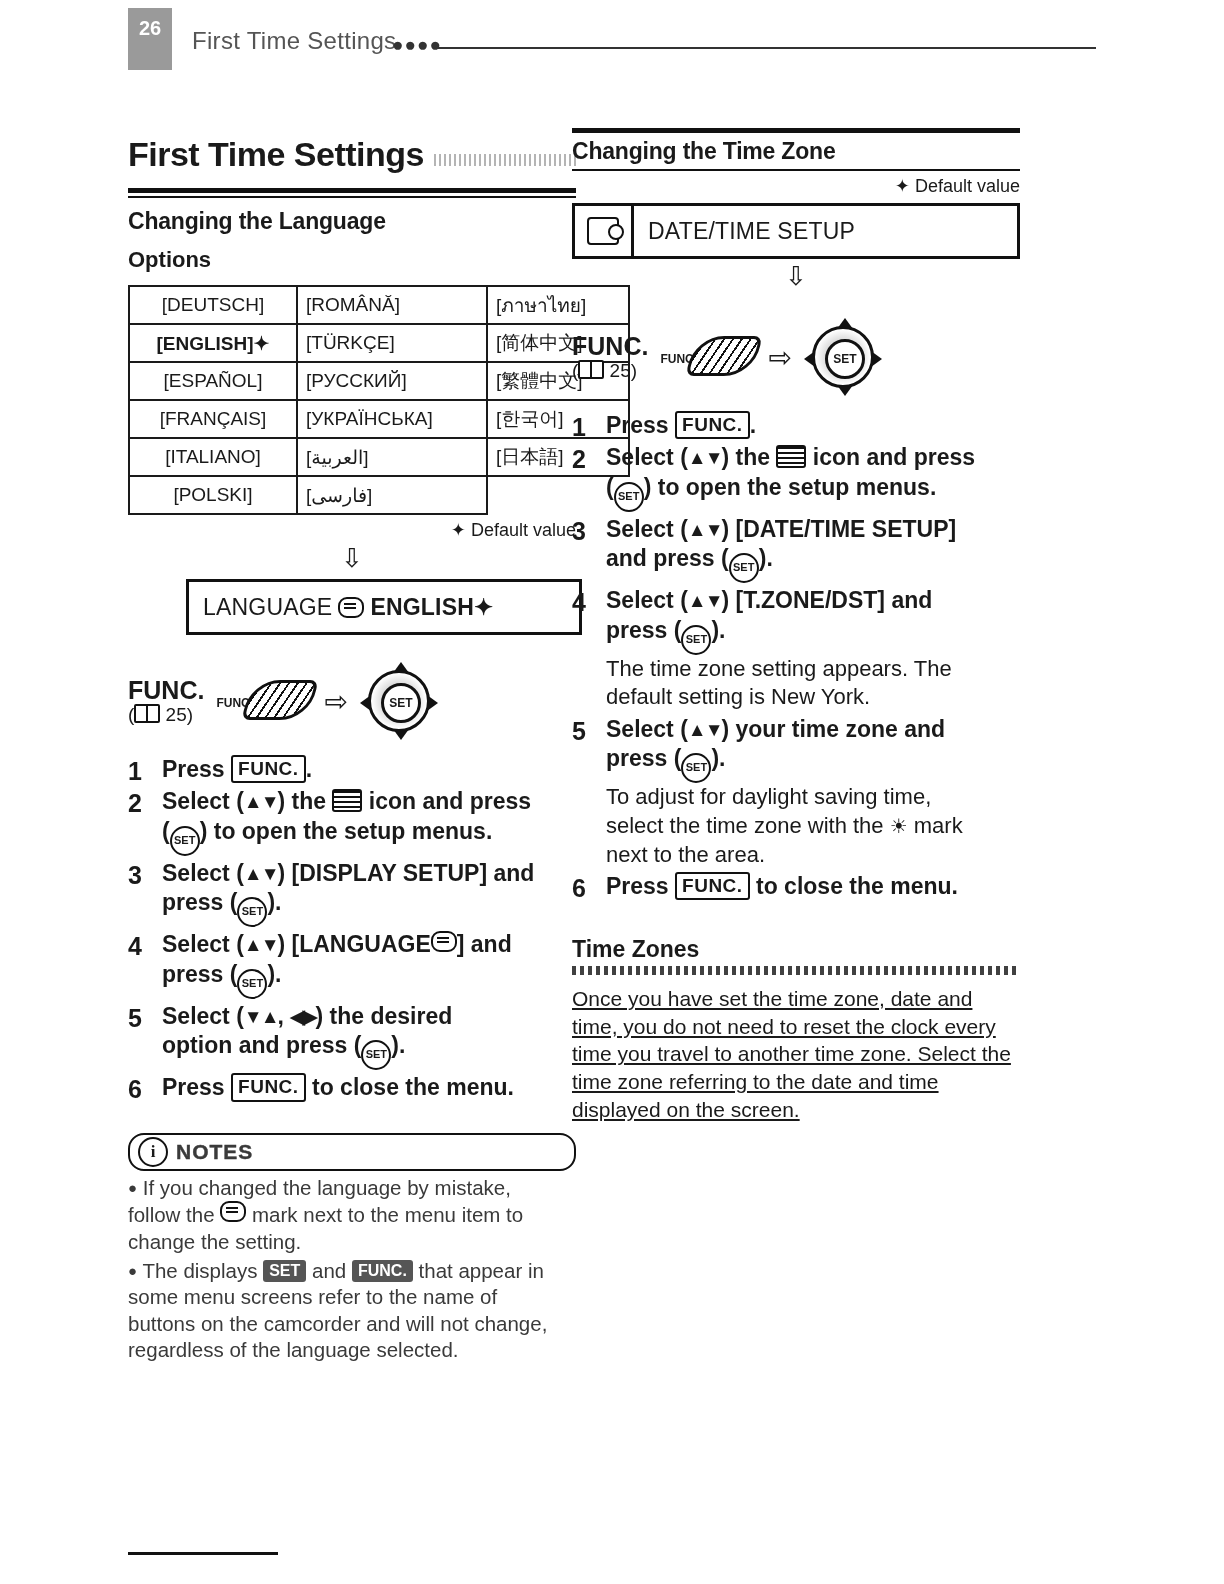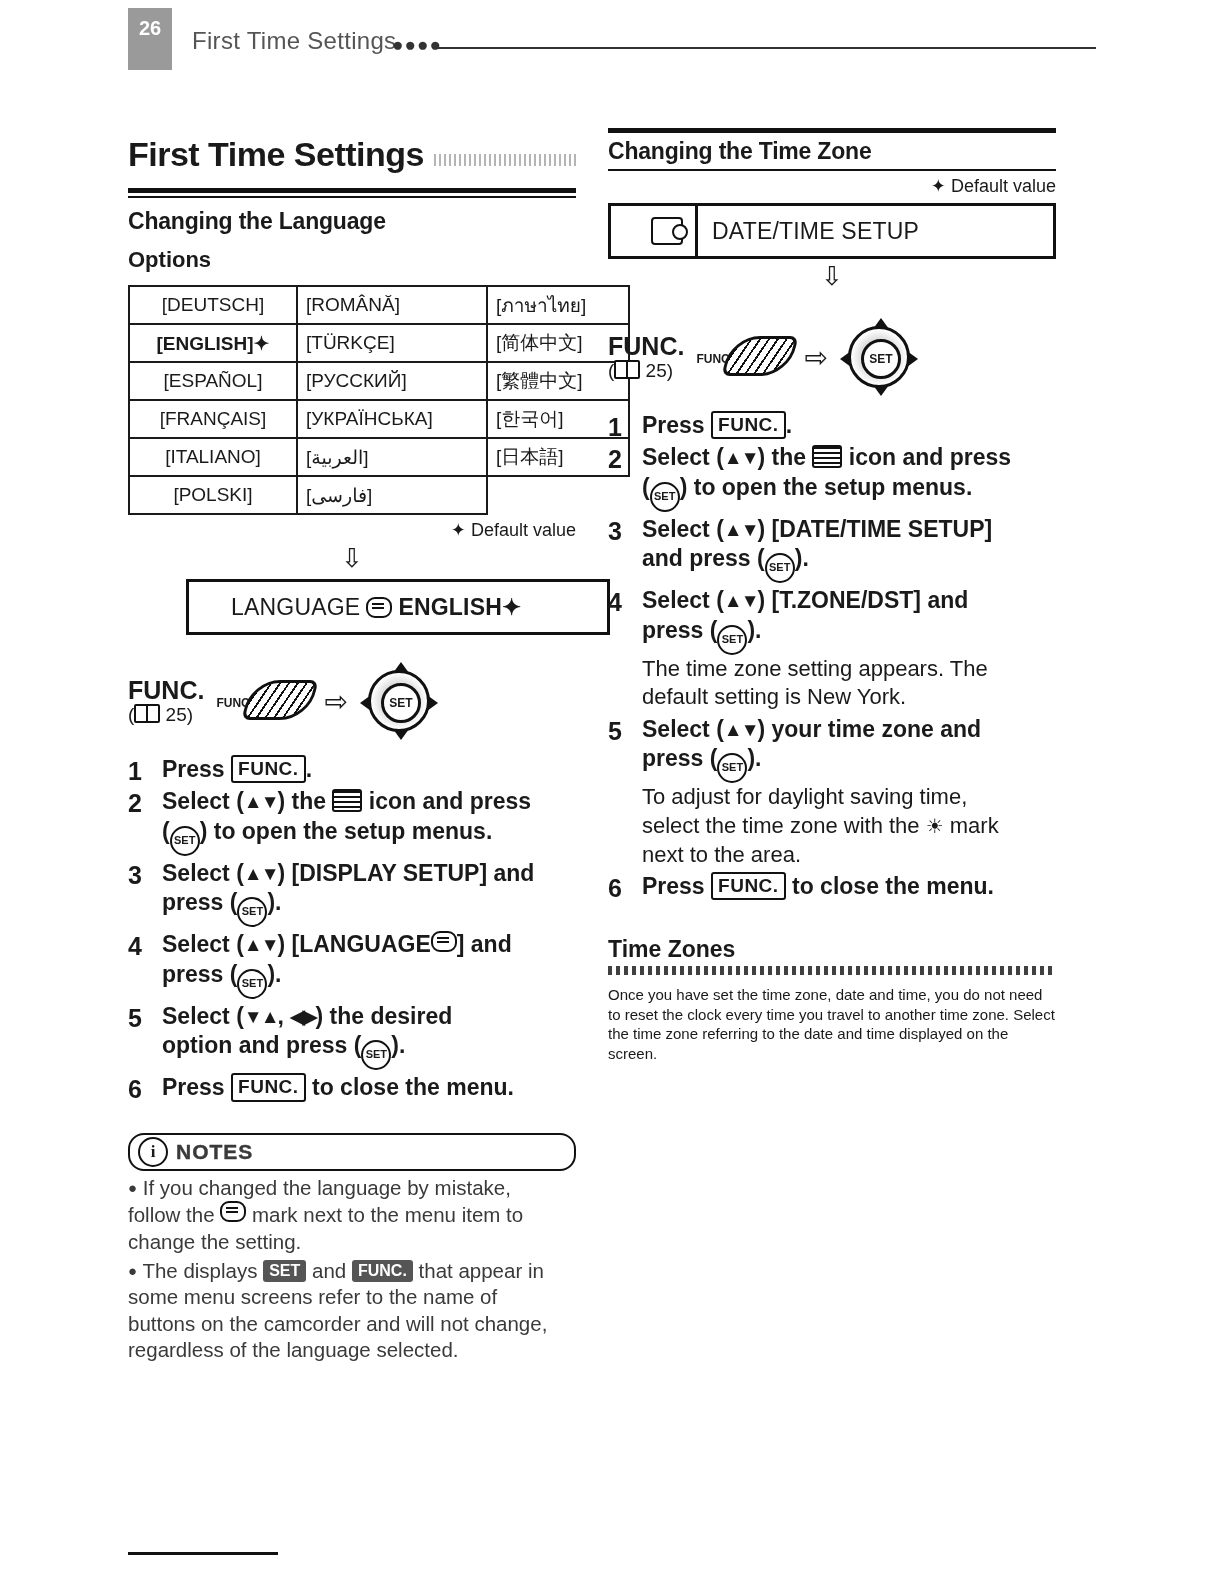--- a/index.html
+++ b/index.html
@@ -58,21 +58,21 @@
 
   
   .col-left {
     position: absolute;
     left: 128px;
     top: 128px;
     width: 448px;
   }
   .col-right {
     position: absolute;
-    left: 608px;
+    left: 572px;
     top: 128px;
     width: 448px;
   }
 
   
   .chapter-title {
     font-size: 34px;
     font-weight: bold;
     letter-spacing: -0.5px;
     margin: 0;
@@ -154,21 +154,20 @@
     color: #1a1a1a;
   }
 
   
   .menu-box {
     border: 3px solid #111;
     display: flex;
     align-items: center;
     height: 50px;
     margin-top: 6px;
-    padding-left: 28px;
   }
   .menu-box .icon-cell {
     width: 56px;
     border-right: 3px solid #111;
     height: 100%;
     display: flex;
     align-items: center;
     justify-content: center;
   }
   .menu-box .label-cell {
@@ -442,23 +441,24 @@
     margin-top: 34px;
   }
   .squig {
     height: 9px;
     margin-top: 3px;
     background:
       repeating-linear-gradient(to right, #111 0 4px, transparent 4px 8px);
     opacity: .8;
   }
   .tz-body {
-    font-size: 15px;
+    font-size: 21px;
     line-height: 1.33;
     margin-top: 10px;
+    text-decoration: underline;
   }
   .bottom-rule {
     position: absolute;
     left: 128px;
     top: 1552px;
     width: 150px;
     height: 3px;
     background: #111;
   }
 </style>

